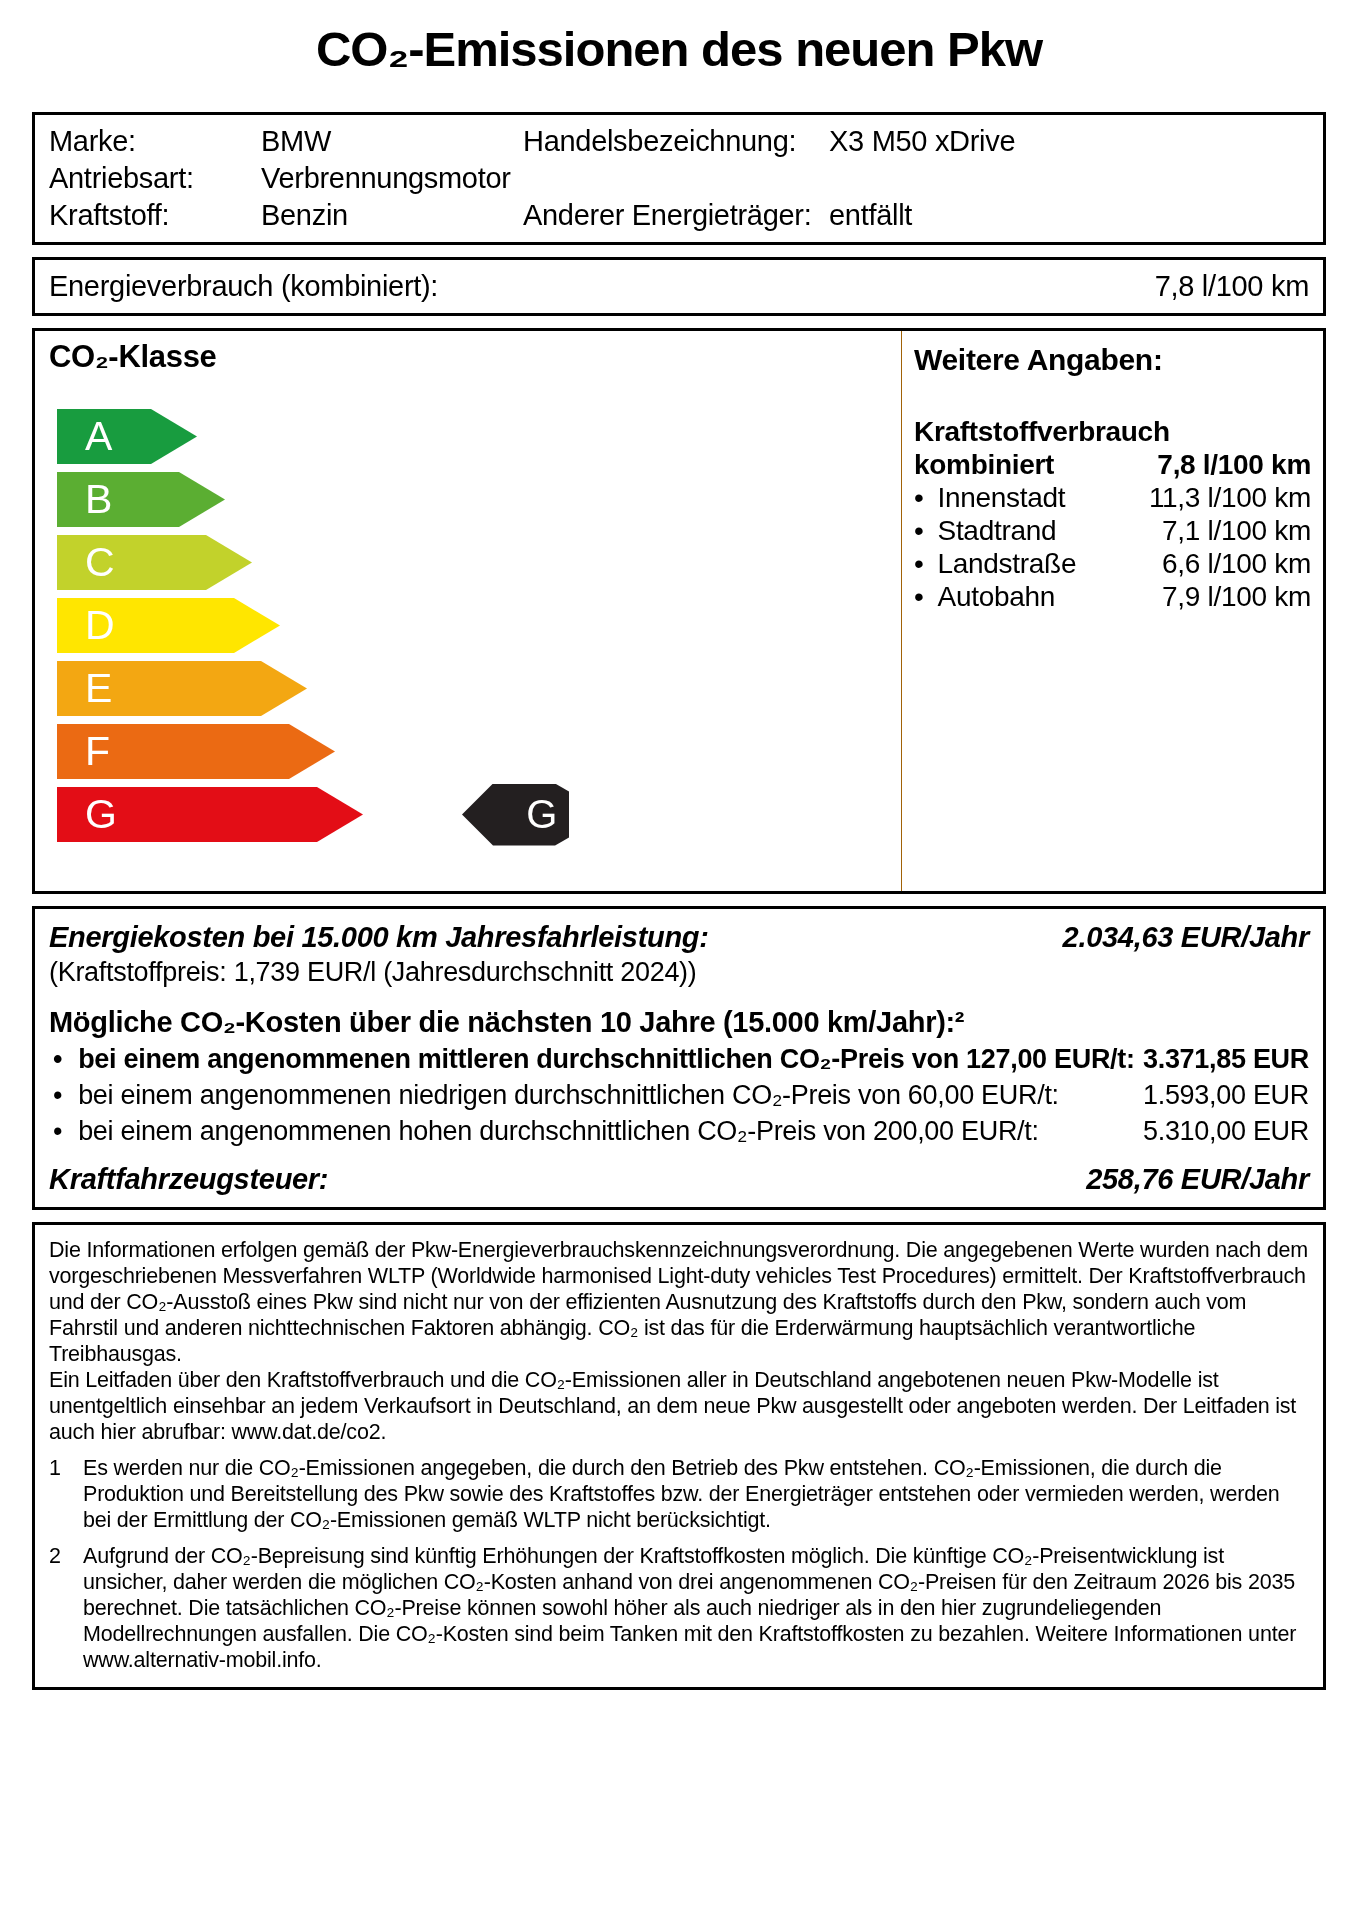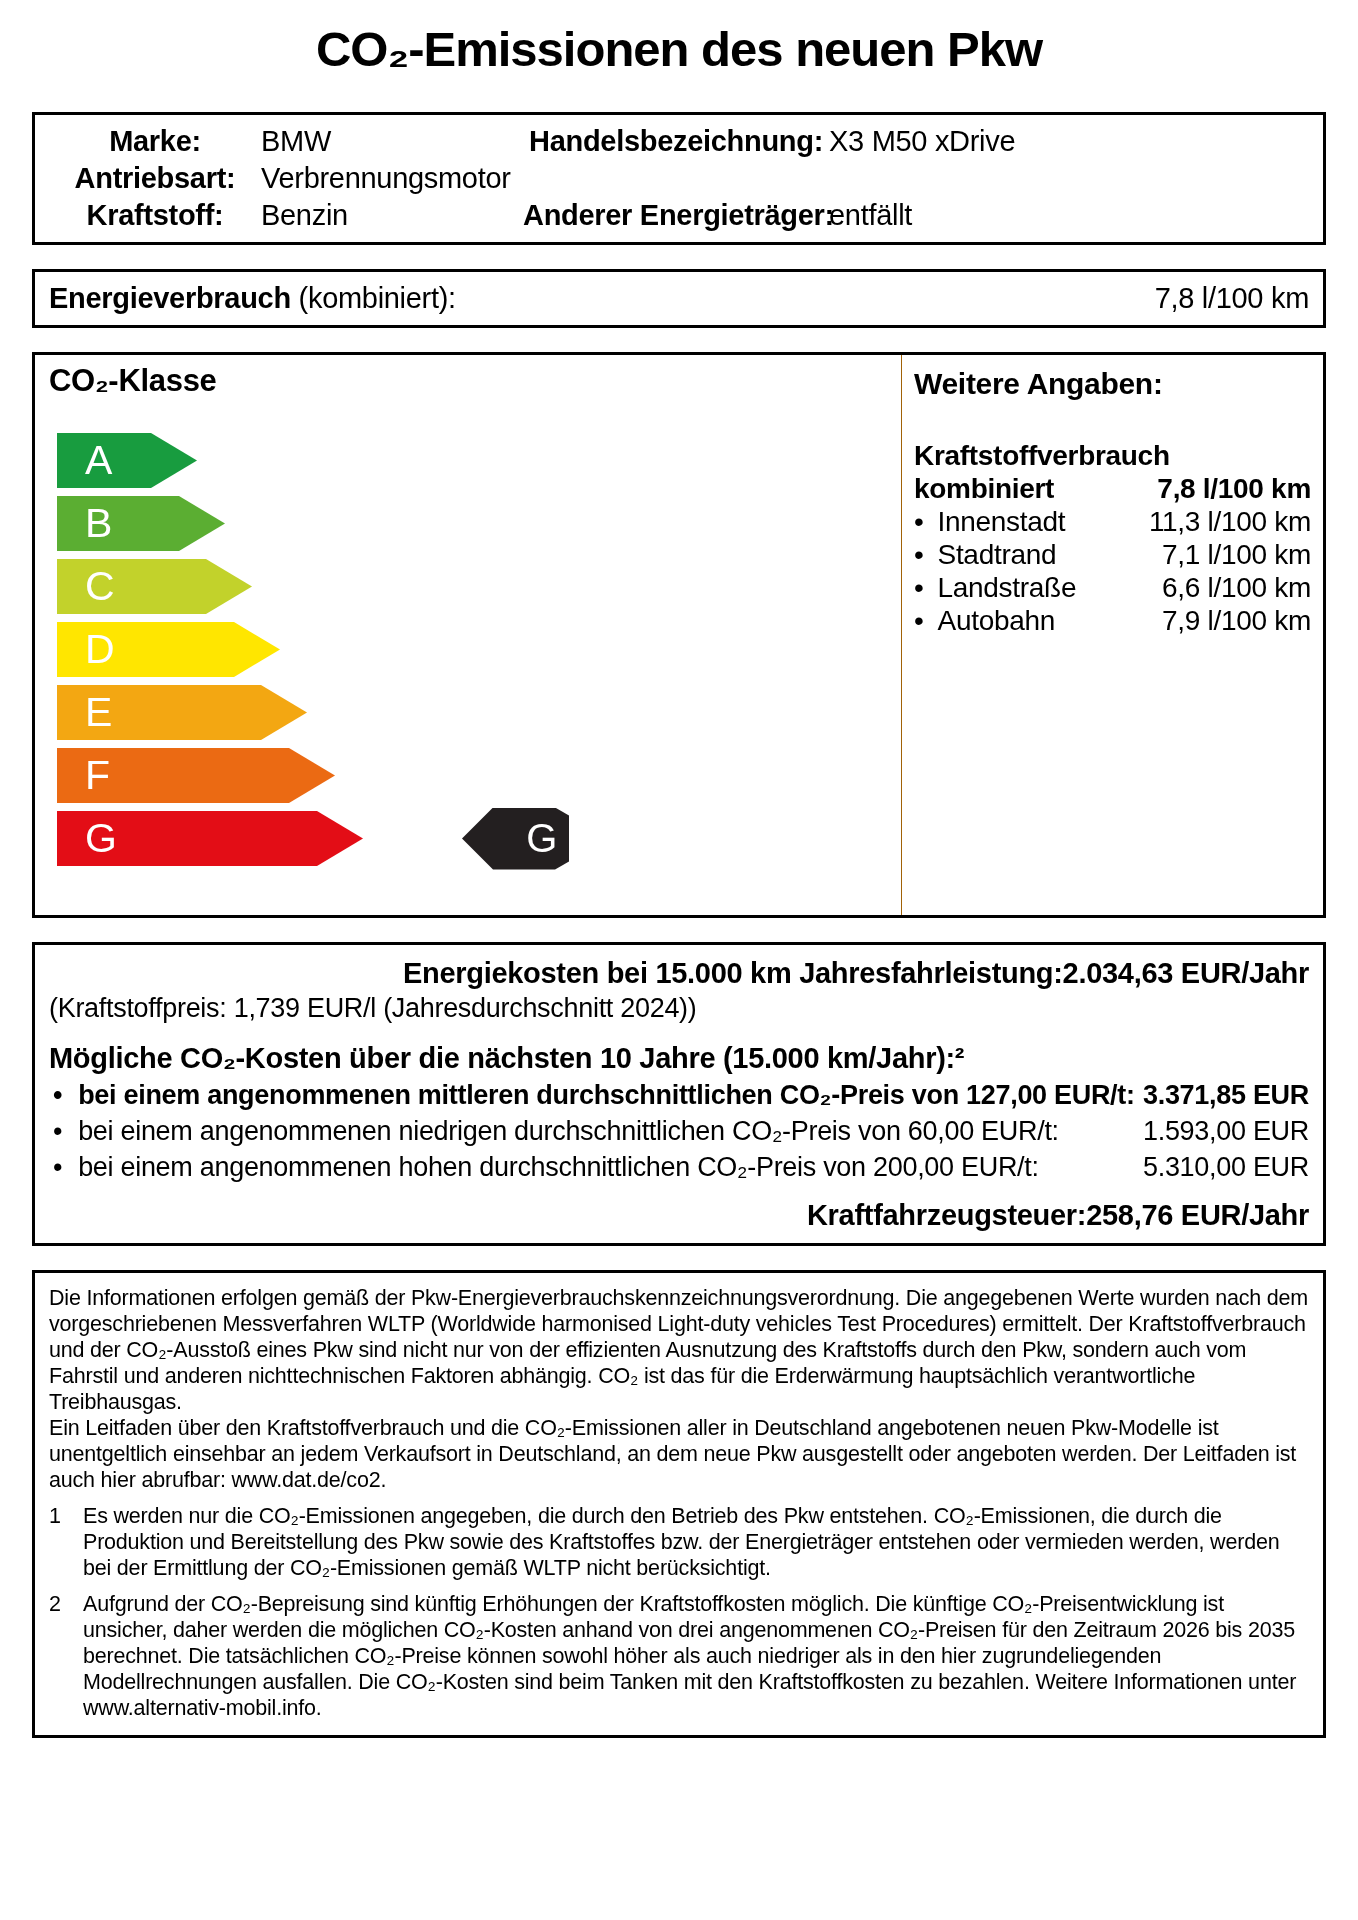--- a/index.html
+++ b/index.html
@@ -8,27 +8,27 @@
     width:1358px; height:1920px;
     font-family:"Liberation Sans","DejaVu Sans",sans-serif;
     color:#000; letter-spacing:-0.3px;
   }
   .page { width:1294px; margin:0 auto; padding-top:24px; }
 
   
   .title { text-align:center; font-weight:bold; font-size:49px; line-height:50px; letter-spacing:-1px; }
 
   
-  .box { border:3px solid #000; margin-top:24px; background:#fff; }
+  .box { border:3px solid #000; margin-top:12px; background:#fff; }
 
   
   .vehicle { padding:8px 14px; font-size:29px; }
   .vehicle .grid { display:grid; grid-template-columns:212px 262px 306px auto; }
   .vehicle .grid > div { line-height:37px; white-space:nowrap; }
-  .lbl { font-weight:bold;text-align:center; }
+  .lbl { font-weight:normal; }
 
   
   .consump { padding:7px 14px; font-size:29px; }
   .consump .row { display:flex; justify-content:space-between; line-height:39px; }
   sup.fnref { font-size:0.55em; vertical-align:super; line-height:0; }
 
   
   .co2box { height:566px; display:flex; }
   .co2left { width:866px; padding:8px 0 0 14px; }
   .co2left h2 { font-size:31px; font-weight:bold; line-height:36px; }
@@ -49,21 +49,21 @@
   .co2right h2 { font-size:30px; font-weight:bold; line-height:34px; }
   .wa-head { font-weight:bold; line-height:33px; margin-top:38px; }
   .wa-row { display:flex; line-height:33px; }
   .wa-row .wa-label { flex:1; }
   .wa-row.bold { font-weight:bold; }
   .wa-row .dot::before { content:"\2022"; margin-right:14px; }
   .wa-val { white-space:nowrap; }
 
   
   .costs { padding:10px 14px; font-size:27px; }
-  .cost-row { display:flex; justify-content:flex-end; line-height:36px; }
+  .cost-row { display:flex; justify-content:space-between; line-height:36px;font-style:italic; }
   .cost-row.head { font-size:29px; font-weight:bold; }
   .cost-sub { font-size:27px; line-height:34px; }
   .cost-mid { font-size:29px; font-weight:bold; line-height:38px; margin-top:14px; }
   .bullet-row { display:flex; line-height:36px; }
   .bullet-row .dot::before { content:"\2022"; margin:0 16px 0 4px; }
   .bullet-row .btext { flex:1; }
   .bullet-row.bold { font-weight:bold; }
   .kfz { margin-top:12px; }
 
   

